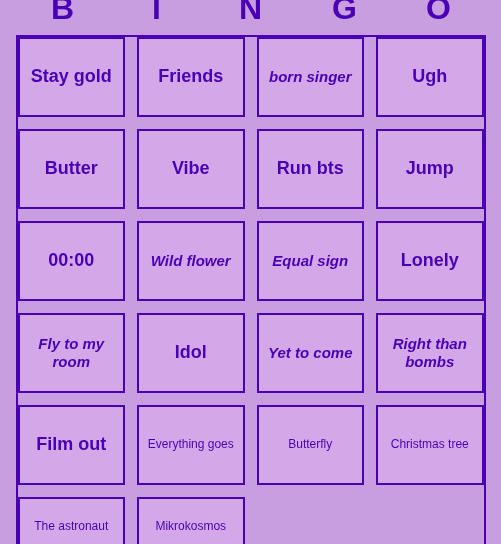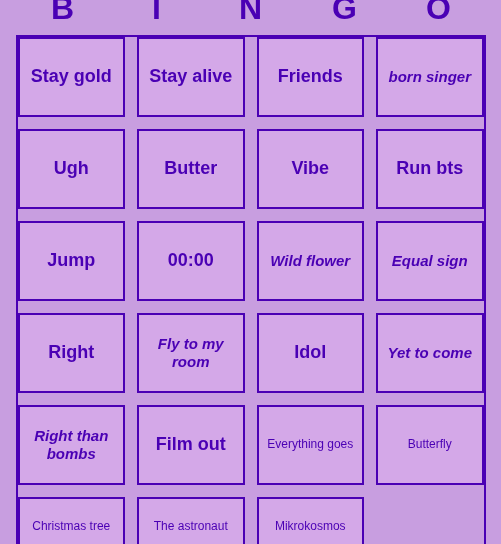--- a/index.html
+++ b/index.html
@@ -90,23 +90,20 @@
     <div class="bingo-header-cell">G</div>
     <div class="bingo-header-cell">O</div>
   </div>
 
   <div class="bingo-grid">
 
     <div class="bingo-cell large-text">
         <span class="cell-text">Stay gold</span>
       </div>
     <div class="bingo-cell large-text">
-        <span class="cell-text">Stay alive</span>
-      </div>
-    <div class="bingo-cell large-text">
         <span class="cell-text">Friends</span>
       </div>
     <div class="bingo-cell medium-text">
         <span class="cell-text">born singer</span>
       </div>
 
     <div class="bingo-cell large-text">
         <span class="cell-text">Ugh</span>
       </div>
     <div class="bingo-cell large-text">
@@ -125,21 +122,21 @@
     <div class="bingo-cell large-text">
         <span class="cell-text">00:00</span>
       </div>
     <div class="bingo-cell medium-text">
         <span class="cell-text">Wild flower</span>
       </div>
     <div class="bingo-cell medium-text">
         <span class="cell-text">Equal sign</span>
       </div>
     <div class="bingo-cell large-text">
-        <span class="cell-text">Right</span>
+        <span class="cell-text">Lonely</span>
       </div>
     <div class="bingo-cell medium-text">
         <span class="cell-text">Fly to my room</span>
       </div>
 
     <div class="bingo-cell large-text">
         <span class="cell-text">Idol</span>
       </div>
     <div class="bingo-cell medium-text">
         <span class="cell-text">Yet to come</span>

